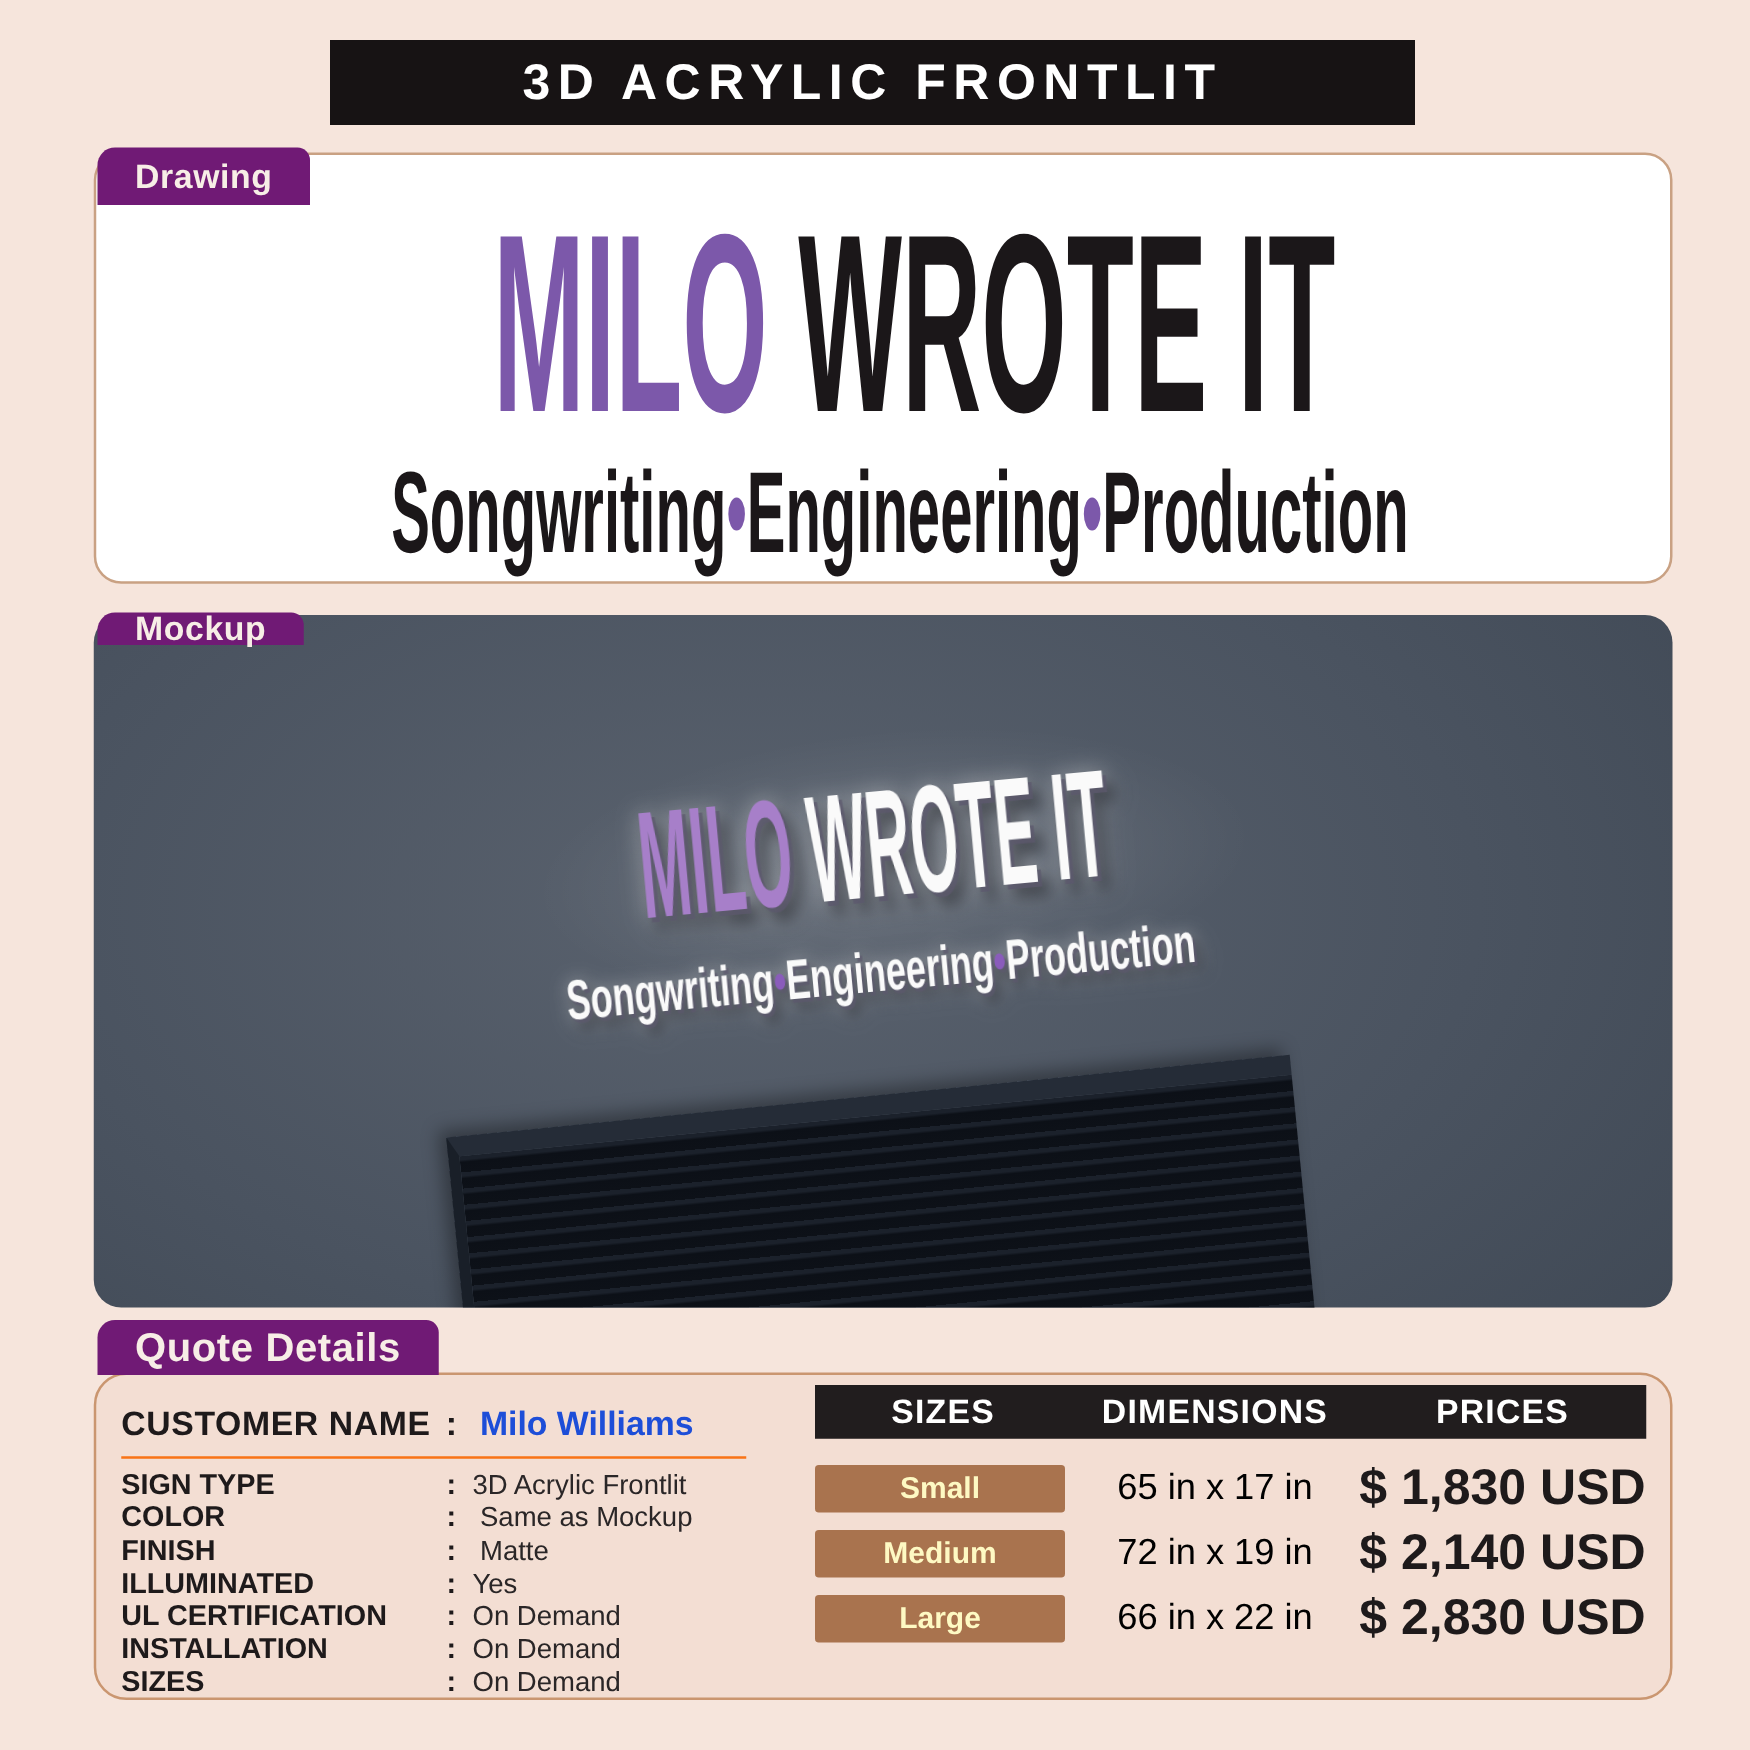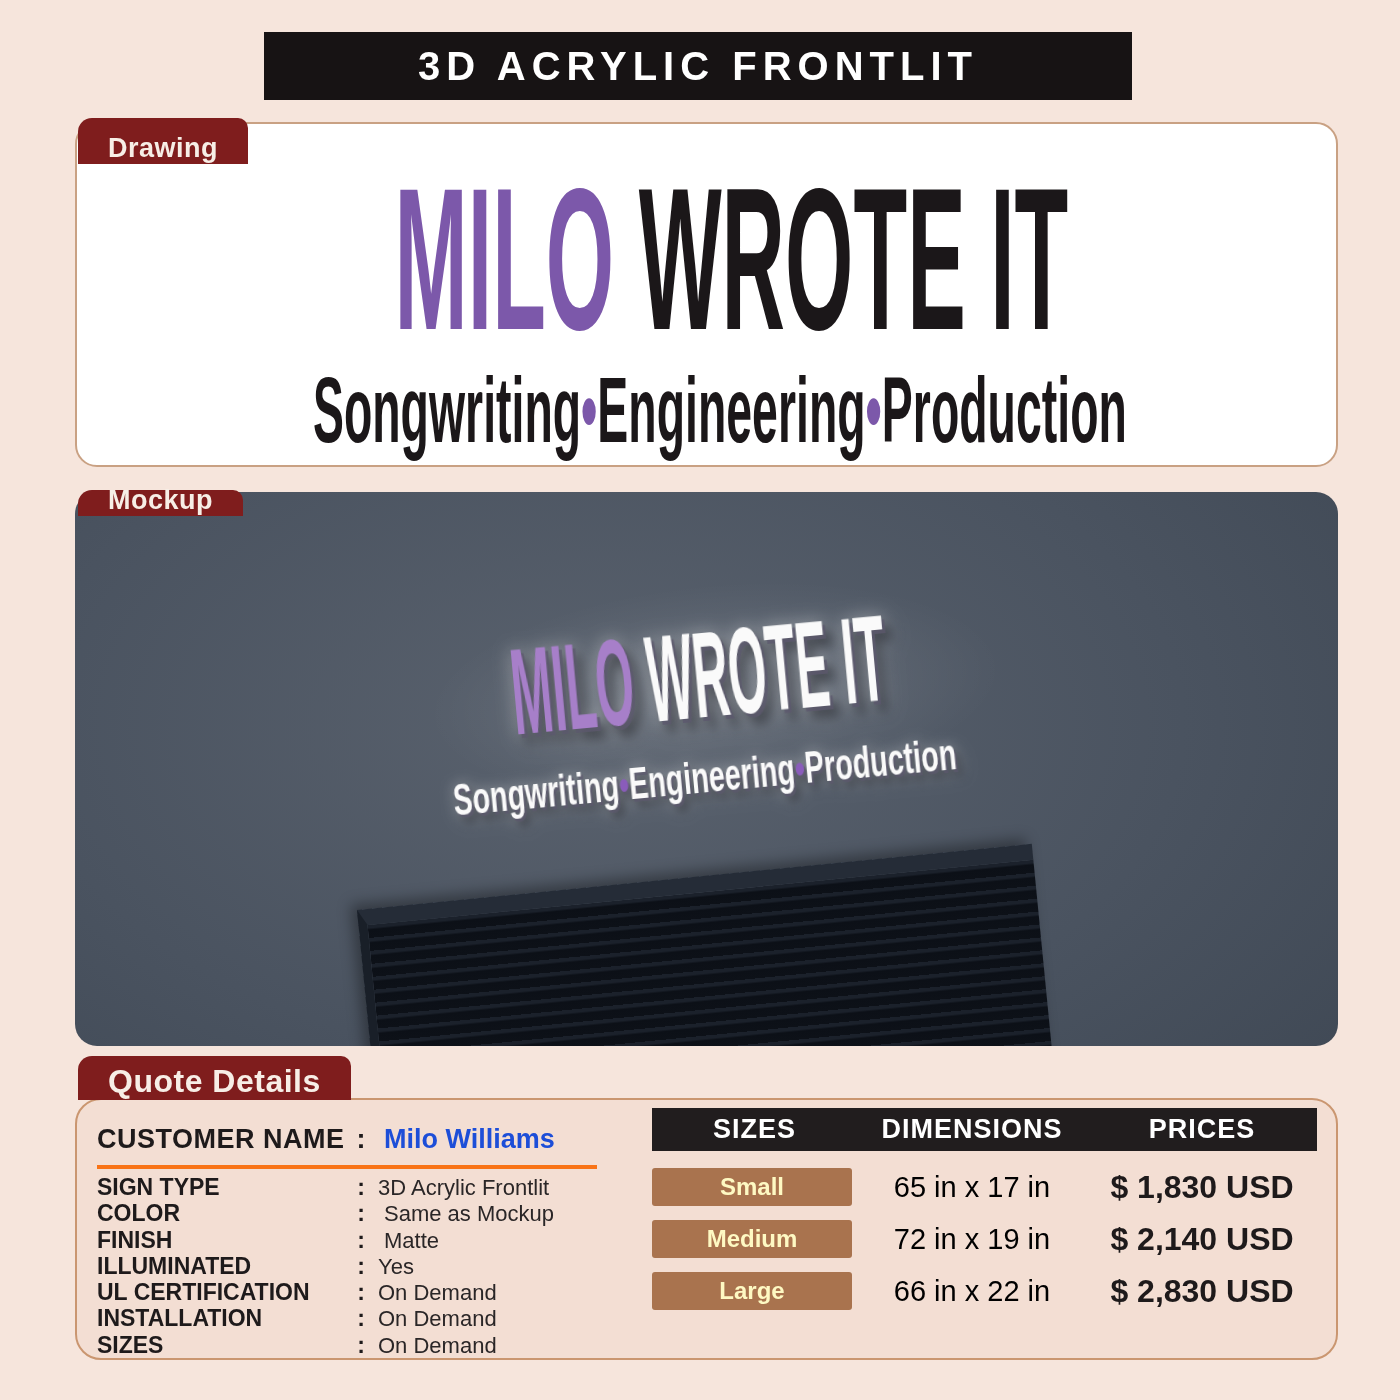--- a/index.html
+++ b/index.html
@@ -10,22 +10,22 @@
   }
   
   .banner {
     position:absolute; left:264px; top:32px; width:868px; height:68px;
     background:#171314; color:#ffffff;
     display:flex; align-items:center; justify-content:center;
     font-size:40px; font-weight:bold; letter-spacing:6px;
   }
   
   .tab {
-    position:absolute; height:46px; background:#7f1d1d; color:#f7eee6;
-    display:flex; align-items:flex-end; padding:0 30px;
+    position:absolute; height:46px; background:#701a75; color:#f7eee6;
+    display:flex; align-items:center; padding:0 30px;
     font-size:27px; font-weight:bold; letter-spacing:0.5px;
     border-radius:14px 10px 0 0; z-index:5;
   }
   
   .panel-drawing {
     position:absolute; left:75px; top:122px; width:1263px; height:345px;
     background:#ffffff; border:2px solid #c9a183; border-radius:22px;
     display:flex; flex-direction:column; align-items:center; z-index:1;
   }
   .drawing-line1 { display:block; margin-top:56px; }
@@ -59,21 +59,21 @@
     box-shadow: -6px -6px 14px rgba(0,0,0,0.35);
   }
   
   .panel-quote {
     position:absolute; left:75px; top:1098px; width:1263px; height:262px;
     background:#f3ded3; border:2px solid #ca9670; border-radius:26px; z-index:1;
   }
   .customer-row {
     position:absolute; left:20px; top:24px; width:500px;
     display:grid; grid-template-columns:255px 18px 1fr; align-items:baseline;
-    padding-bottom:10px; border-bottom:4px solid #f97316;
+    padding-bottom:10px; border-bottom:2px solid #f97316;
   }
   .customer-label { font-size:27px; font-weight:bold; color:#1e1a1b; letter-spacing:0.5px; }
   .customer-value { font-size:27px; font-weight:600; color:#1d4ed8; }
   .colon { font-size:23px; font-weight:bold; color:#1e1a1b; text-align:center; }
   .customer-row .colon { font-size:27px; }
   .details { position:absolute; left:20px; top:74px; width:540px; }
   .detail-row {
     display:grid; grid-template-columns:255px 18px 1fr; align-items:baseline;
     height:26.3px;
   }
@@ -87,21 +87,21 @@
     font-size:27px; font-weight:bold; letter-spacing:1px; text-align:center;
   }
   .pt-rows { margin-top:17px; display:flex; flex-direction:column; gap:14px; }
   .pt-row { display:grid; grid-template-columns:205px 230px 230px; align-items:center; height:38px; }
   .size-btn {
     width:200px; height:38px; background:#a9734e; color:#fef9c3;
     display:flex; align-items:center; justify-content:center;
     font-size:24px; font-weight:bold; border:none; border-radius:3px; cursor:pointer;
   }
   .pt-dim { font-size:29px; color:#000000; text-align:center; }
-  .pt-price { font-size:32px; font-weight:bold; color:#1e1a1b; text-align:center; }
+  .pt-price { font-size:40px; font-weight:bold; color:#1e1a1b; text-align:center; }
 </style>
 </head>
 <body>
 
 <div class="page">
 
   <div class="banner">
     <span>3D ACRYLIC FRONTLIT</span>
   </div>
 

